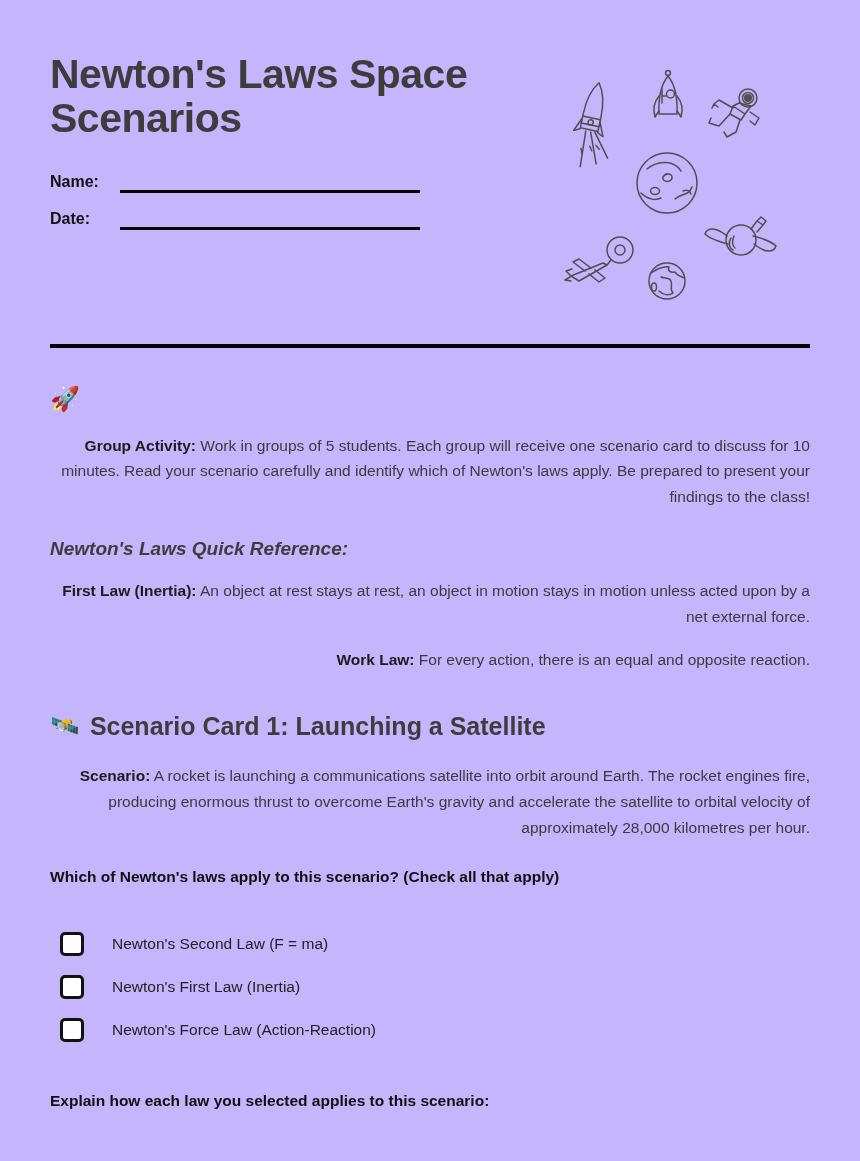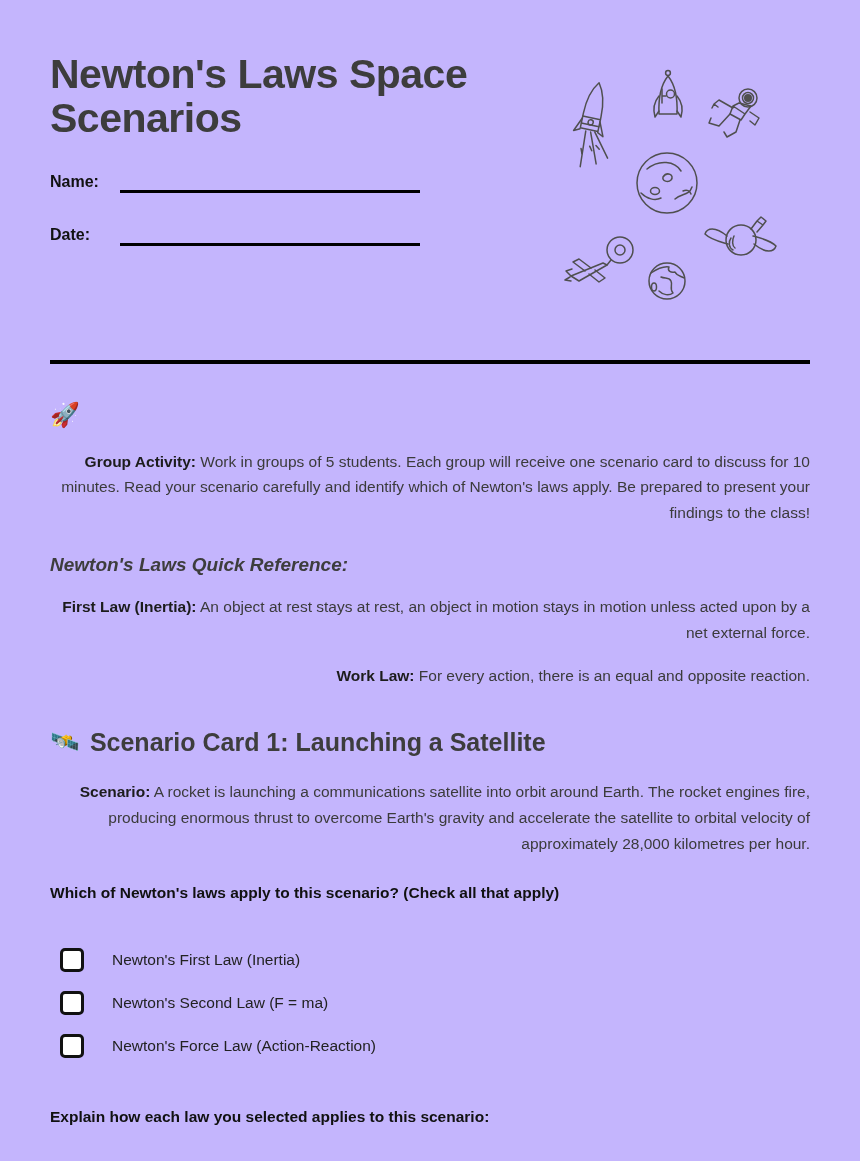--- a/index.html
+++ b/index.html
@@ -23,21 +23,21 @@
     font-weight: bold;
     line-height: 1.08;
     color: #3d3d3d;
     max-width: 470px;
     letter-spacing: -0.5px;
     margin-bottom: 26px;
   }
   .field-row {
     display: flex;
     align-items: flex-end;
-    margin-bottom: 27px;
+    margin-bottom: 11px;
     width: 370px;
   }
   .field-label {
     font-size: 16px;
     font-weight: bold;
     color: #111111;
     width: 70px;
     flex: 0 0 70px;
     padding-bottom: 2px;
   }
@@ -248,25 +248,25 @@
   <p class="para">
     <span class="b">Scenario:</span>
     <span>A rocket is launching a communications satellite into orbit around Earth. The rocket engines fire, producing enormous thrust to overcome Earth's gravity and accelerate the satellite to orbital velocity of approximately 28,000 kilometres per hour.</span>
   </p>
 
   <p class="question">Which of Newton's laws apply to this scenario? (Check all that apply)</p>
 
   <div class="check-group">
     <div class="check-row">
       <div class="checkbox"></div>
-      <span class="check-label">Newton's First Law (Inertia)</span>
+      <span class="check-label">Newton's Second Law (F = ma)</span>
     </div>
     <div class="check-row">
       <div class="checkbox"></div>
-      <span class="check-label">Newton's Second Law (F = ma)</span>
+      <span class="check-label">Newton's First Law (Inertia)</span>
     </div>
     <div class="check-row">
       <div class="checkbox"></div>
       <span class="check-label">Newton's Force Law (Action-Reaction)</span>
     </div>
   </div>
 
   <p class="explain-label">Explain how each law you selected applies to this scenario:</p>
 
 </div>

